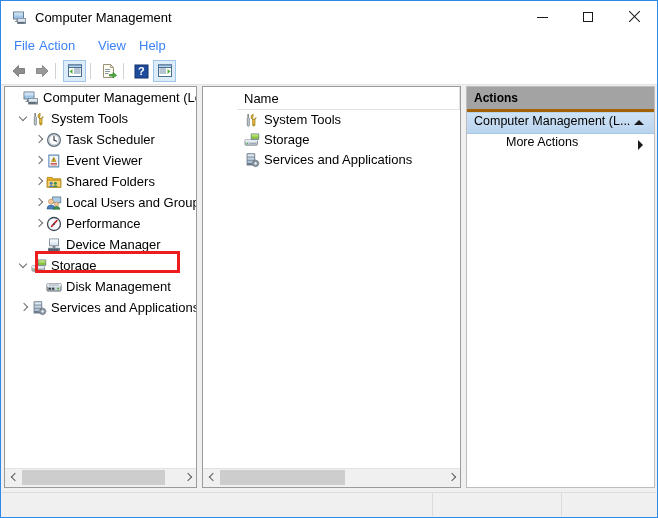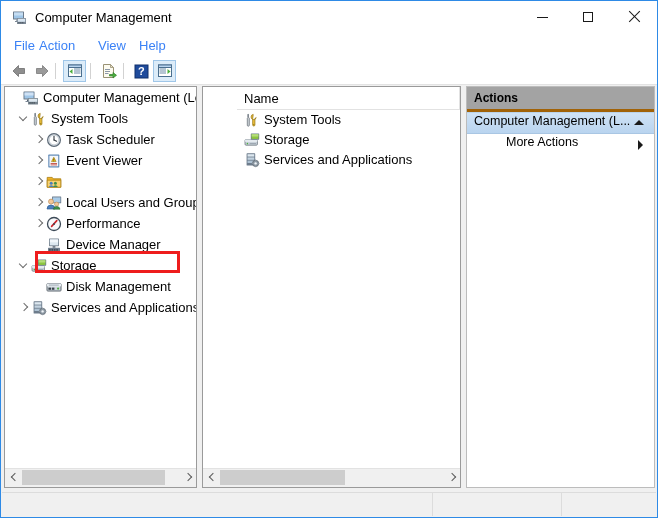--- a/index.html
+++ b/index.html
@@ -532,20 +532,21 @@
             <span class="chev"></span>
           </div>
           <svg class="tree-icon" viewBox="0 0 16 16">
             <path d="M1.2 3.4 L6.2 3.4 L7.4 4.8 L14.8 4.8 L14.8 13.2 L1.2 13.2 Z" fill="#f0b429" stroke="#a87b0c" stroke-width="0.8" stroke-linejoin="round"></path>
             <path d="M1.2 6.2 L14.8 6.2 L14.8 13.2 L1.2 13.2 Z" fill="#f8d271" stroke="#a87b0c" stroke-width="0.7"></path>
             <circle cx="5.2" cy="9.2" r="1.5" fill="#4a7fbd"></circle>
             <path d="M2.8 13 A2.5 2.5 0 0 1 7.6 13 Z" fill="#4a7fbd"></path>
             <circle cx="9.4" cy="9.2" r="1.5" fill="#3f8f4a"></circle>
             <path d="M7 13 A2.5 2.5 0 0 1 11.8 13 Z" fill="#3f8f4a"></path>
           </svg>
+          <span class="tree-label">Shared Folders</span>
         </div>
 
         <div class="tree-row" style="padding-left:25px">
           <div class="tree-expander">
             <span class="chev"></span>
           </div>
           <svg class="tree-icon" viewBox="0 0 16 16">
             <rect x="6" y="1.6" width="9.2" height="6.6" rx="0.5" fill="#6d7c8c"></rect>
             <rect x="6.8" y="2.4" width="7.6" height="5" fill="#a8cbe8"></rect>
             <circle cx="5" cy="6.6" r="2.5" fill="#f2c89a" stroke="#b98a53" stroke-width="0.7"></circle>

